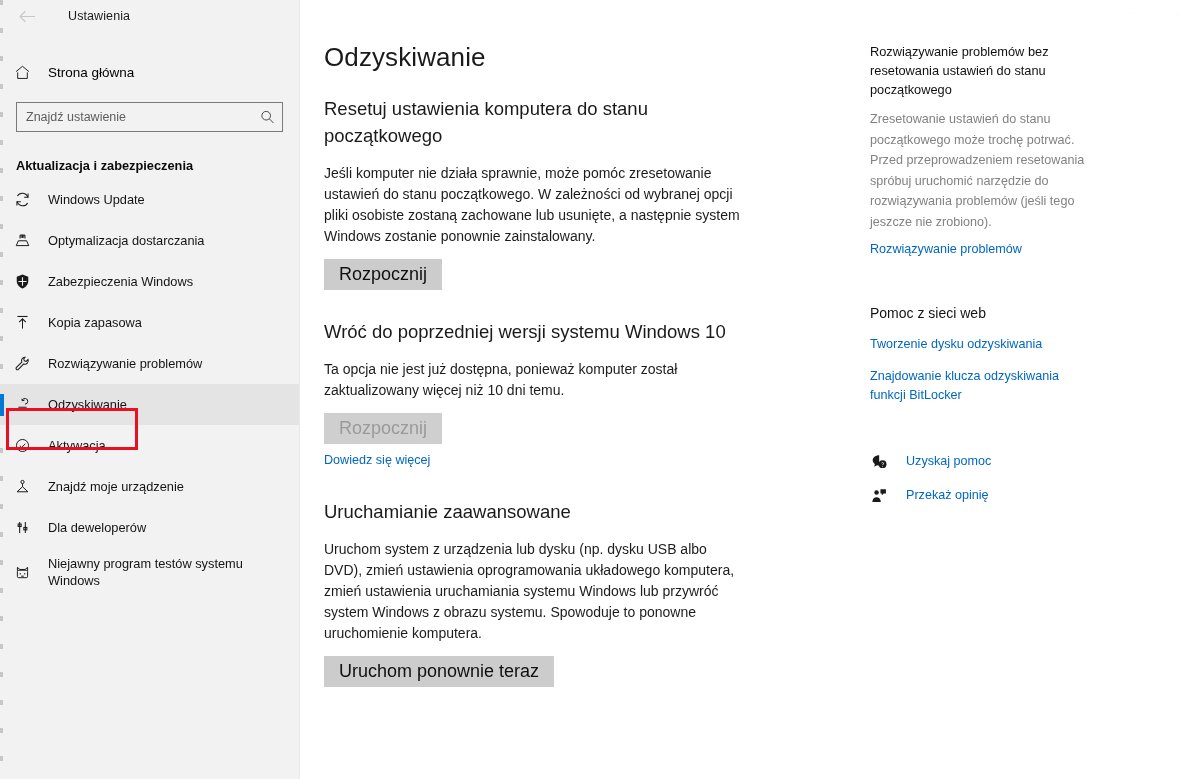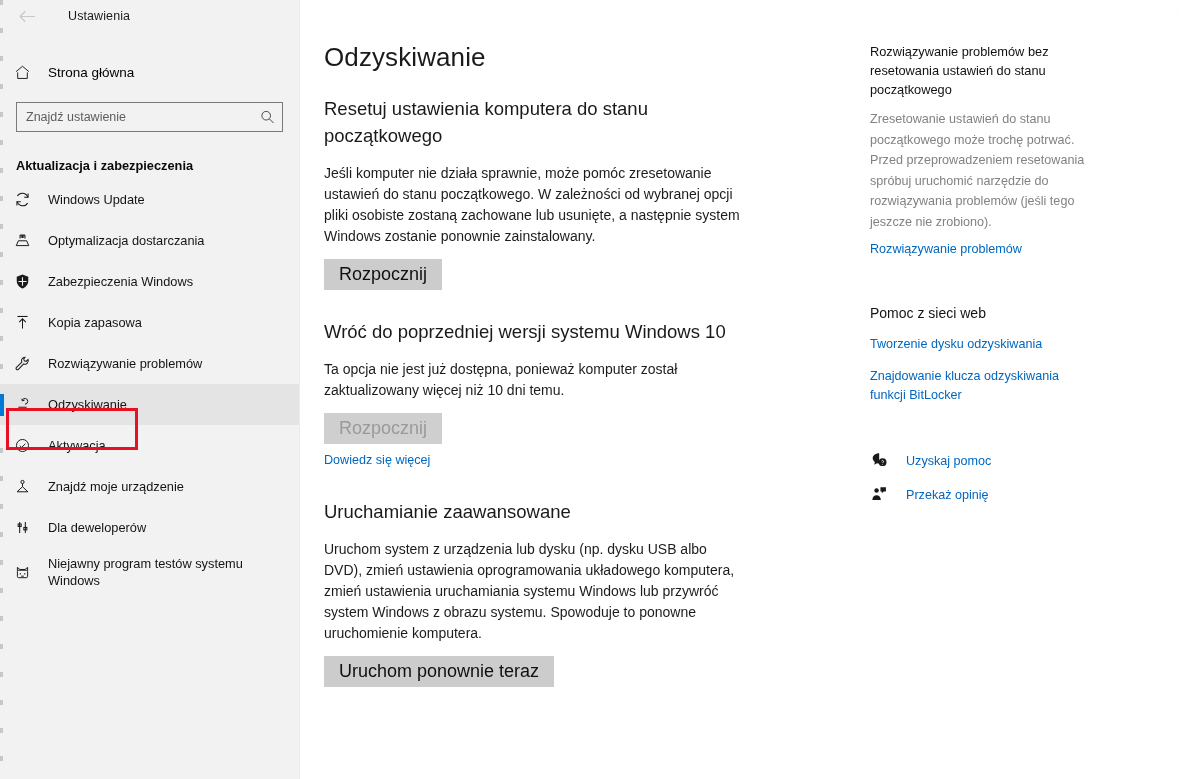--- a/index.html
+++ b/index.html
@@ -271,21 +271,21 @@
     display: block;
     color: #0067c0;
     font-size: 12.6px;
     line-height: 19px;
     margin-bottom: 13px;
     max-width: 215px;
     text-decoration: none;
   }
   .help-row {
     display: flex;
-    align-items: flex-start;
+    align-items: flex-end;
     margin-bottom: 14px;
     margin-top: 12px;
   }
   .help-row .ico {
     width: 32px; flex: 0 0 32px;
     display: flex; align-items: center;
     color: #1a1a1a;
   }
   .help-row .link { margin-left: 4px; }
 </style>

